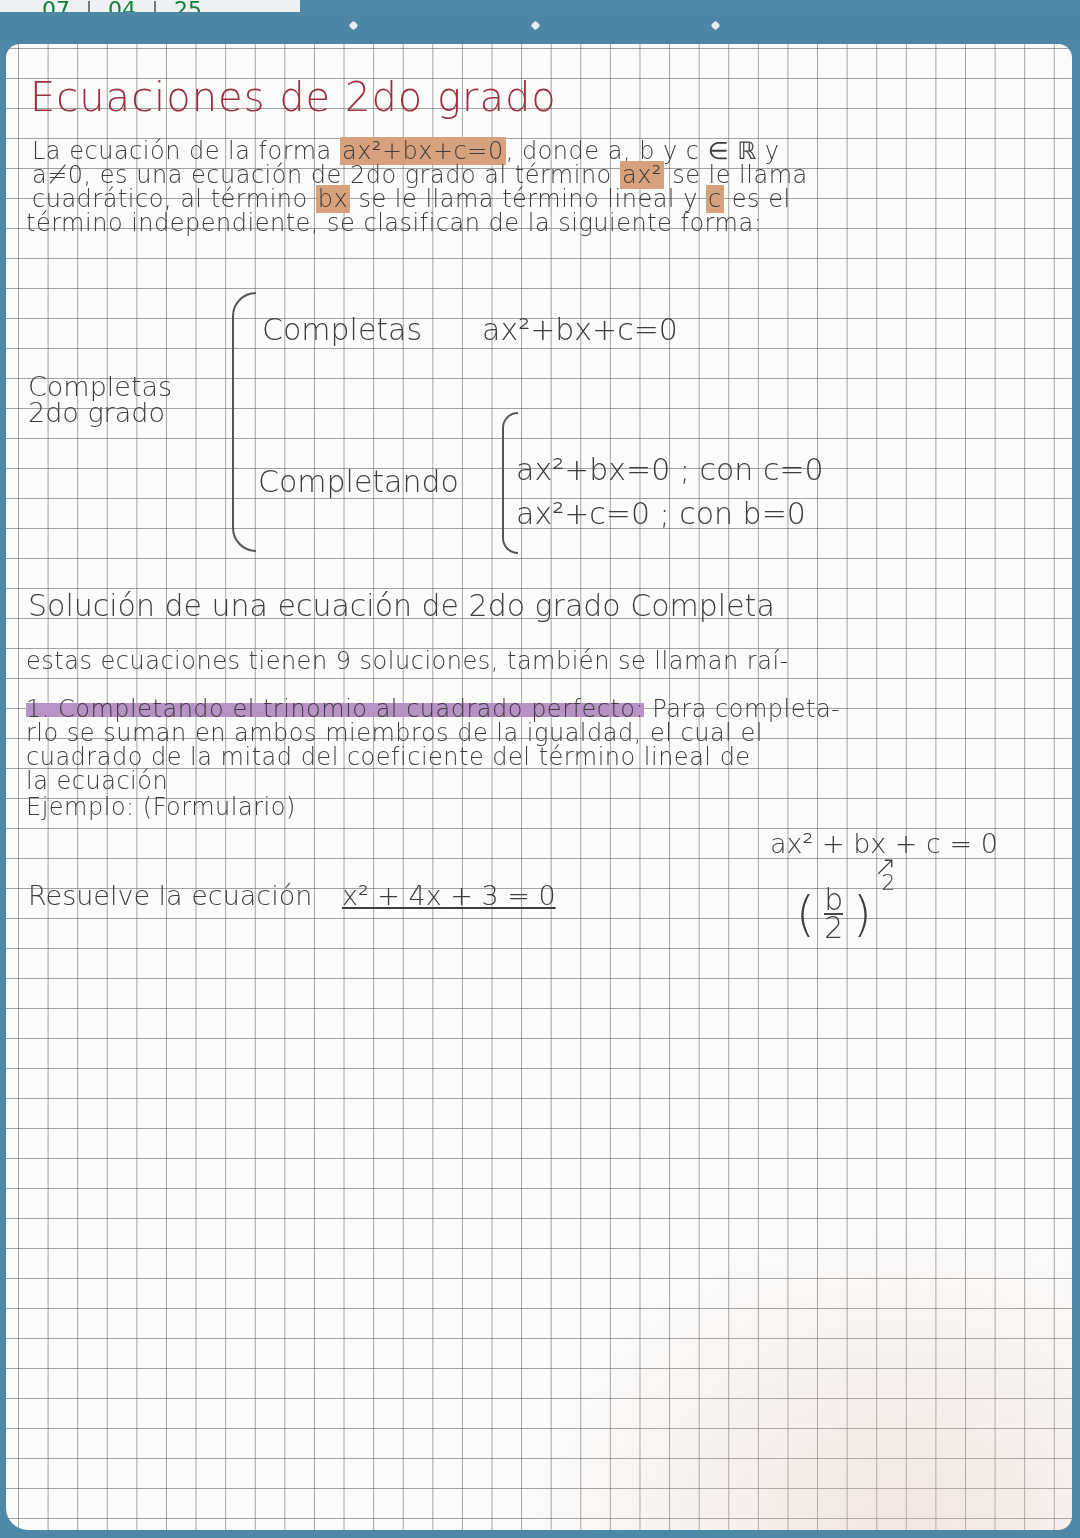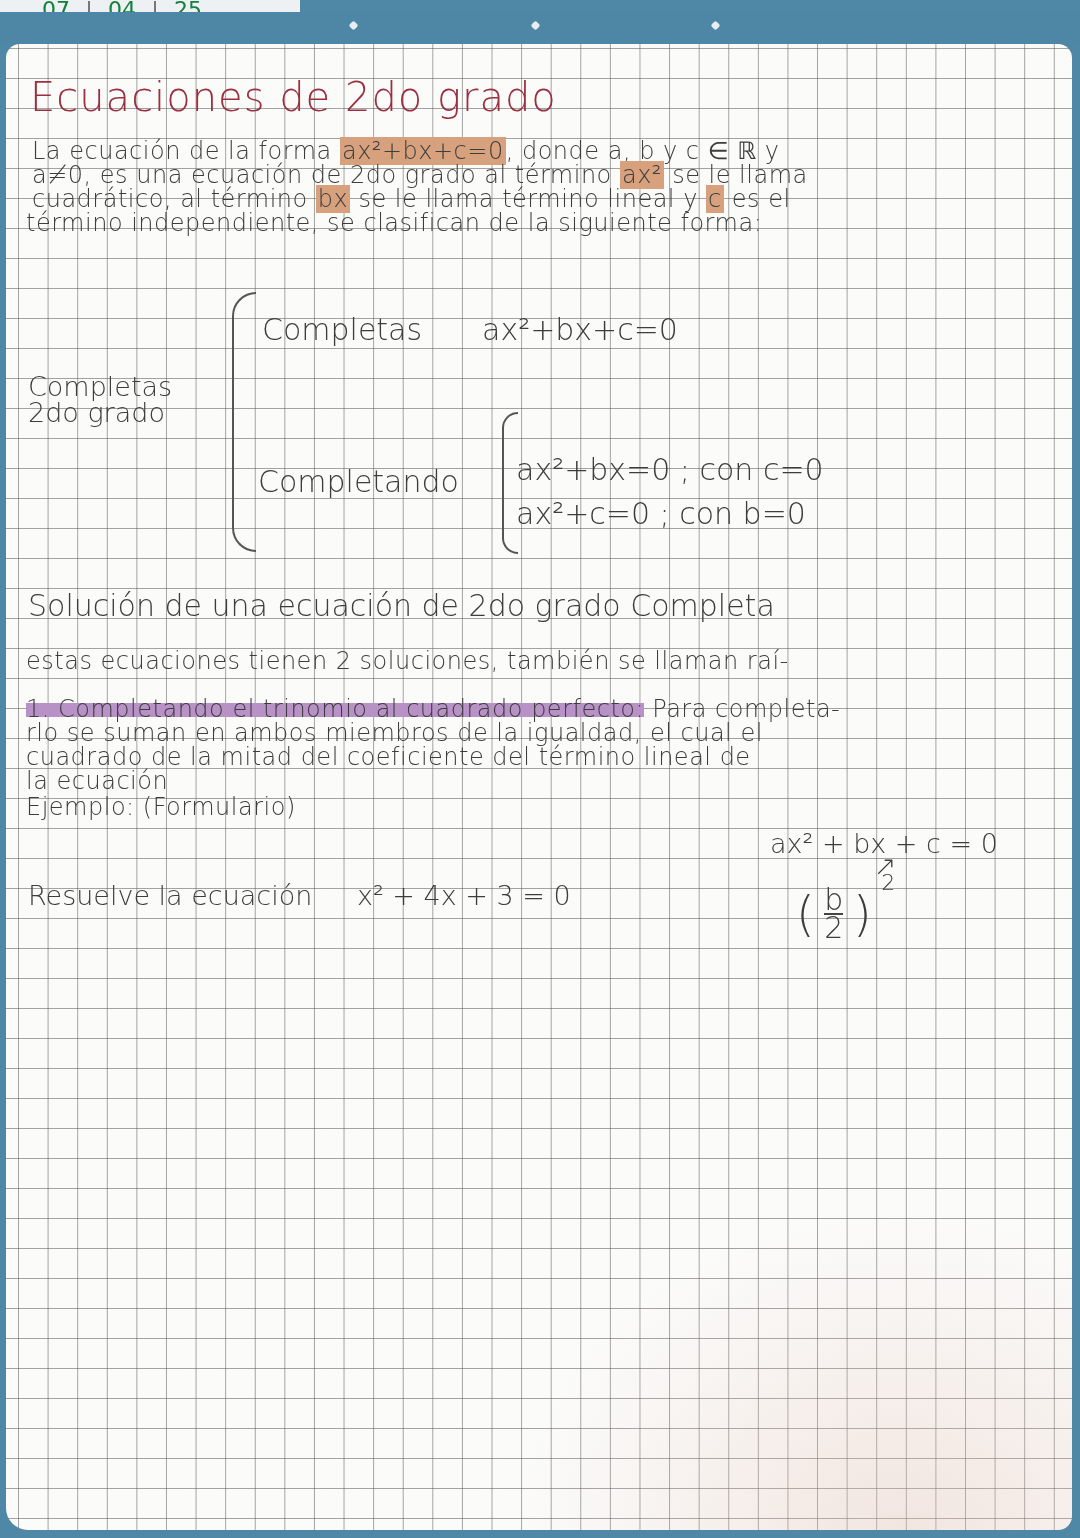--- a/index.html
+++ b/index.html
@@ -88,35 +88,35 @@
   </div>
   <div class="brace" style="left:226px; top:248px; width:22px; height:256px;"></div>
   <div class="hw big" style="left:256px; top:268px;">Completas</div>
   <div class="hw big" style="left:476px; top:268px;">ax²+bx+c=0</div>
   <div class="hw big" style="left:252px; top:420px;">Completando</div>
   <div class="brace" style="left:496px; top:368px; width:14px; height:138px;"></div>
   <div class="hw big" style="left:510px; top:392px;margin-top:16px;">ax²+bx=0 ; con c=0</div>
   <div class="hw big" style="left:510px; top:452px;">ax²+c=0 ; con b=0</div>
 
   <div class="hw big" style="left:22px; top:544px;">Solución de una ecuación de 2do grado Completa</div>
-  <div class="hw para" style="left:20px; top:606px;">estas ecuaciones tienen 2 soluciones, también se llaman raí-</div>
+  <div class="hw para" style="left:20px; top:606px;">estas ecuaciones tienen 9 soluciones, también se llaman raí-</div>
   <div class="hw para" style="left:20px; top:654px;">
     <span class="hl-purple">1. Completando el trinomio al cuadrado perfecto:</span>
     <span>Para completa-</span>
   </div>
   <div class="hw para" style="left:20px; top:702px;">cuadrado de la mitad del coeficiente del término lineal de</div>
   <div class="hw para" style="left:20px; top:678px;">rlo se suman en ambos miembros de la igualdad, el cual el</div>
   <div class="hw para" style="left:20px; top:726px;text-align:right;">la ecuación</div>
   <div class="hw para" style="left:20px; top:752px;">Ejemplo: (Formulario)</div>
   <div class="hw mid" style="left:764px; top:784px;">ax² + bx + c = 0</div>
   <div class="hw mid" style="left:868px; top:806px;">↗</div>
 
   <div class="hw mid" style="left:22px; top:836px;">
     <span>Resuelve la ecuación</span>
-    <span style="margin-left:36px;">x² + 4x + 3 = 0</span>
+    <span style="margin-left:21px;text-decoration:underline;">x² + 4x + 3 = 0</span>
   </div>
 
   <div class="hw" style="left:790px; top:842px; font-size:30px;">
     <span style="font-size:48px; vertical-align:middle;">(</span>
     <span style="display:inline-block; text-align:center; vertical-align:middle; line-height:26px;">
       <span style="display:block; border-bottom:2px solid #444;">b</span>
       <span style="display:block;">2</span>
     </span>
     <span style="font-size:48px; vertical-align:middle;">)</span>
     <sup style="font-size:22px; position:relative; top:-22px;">2</sup>

